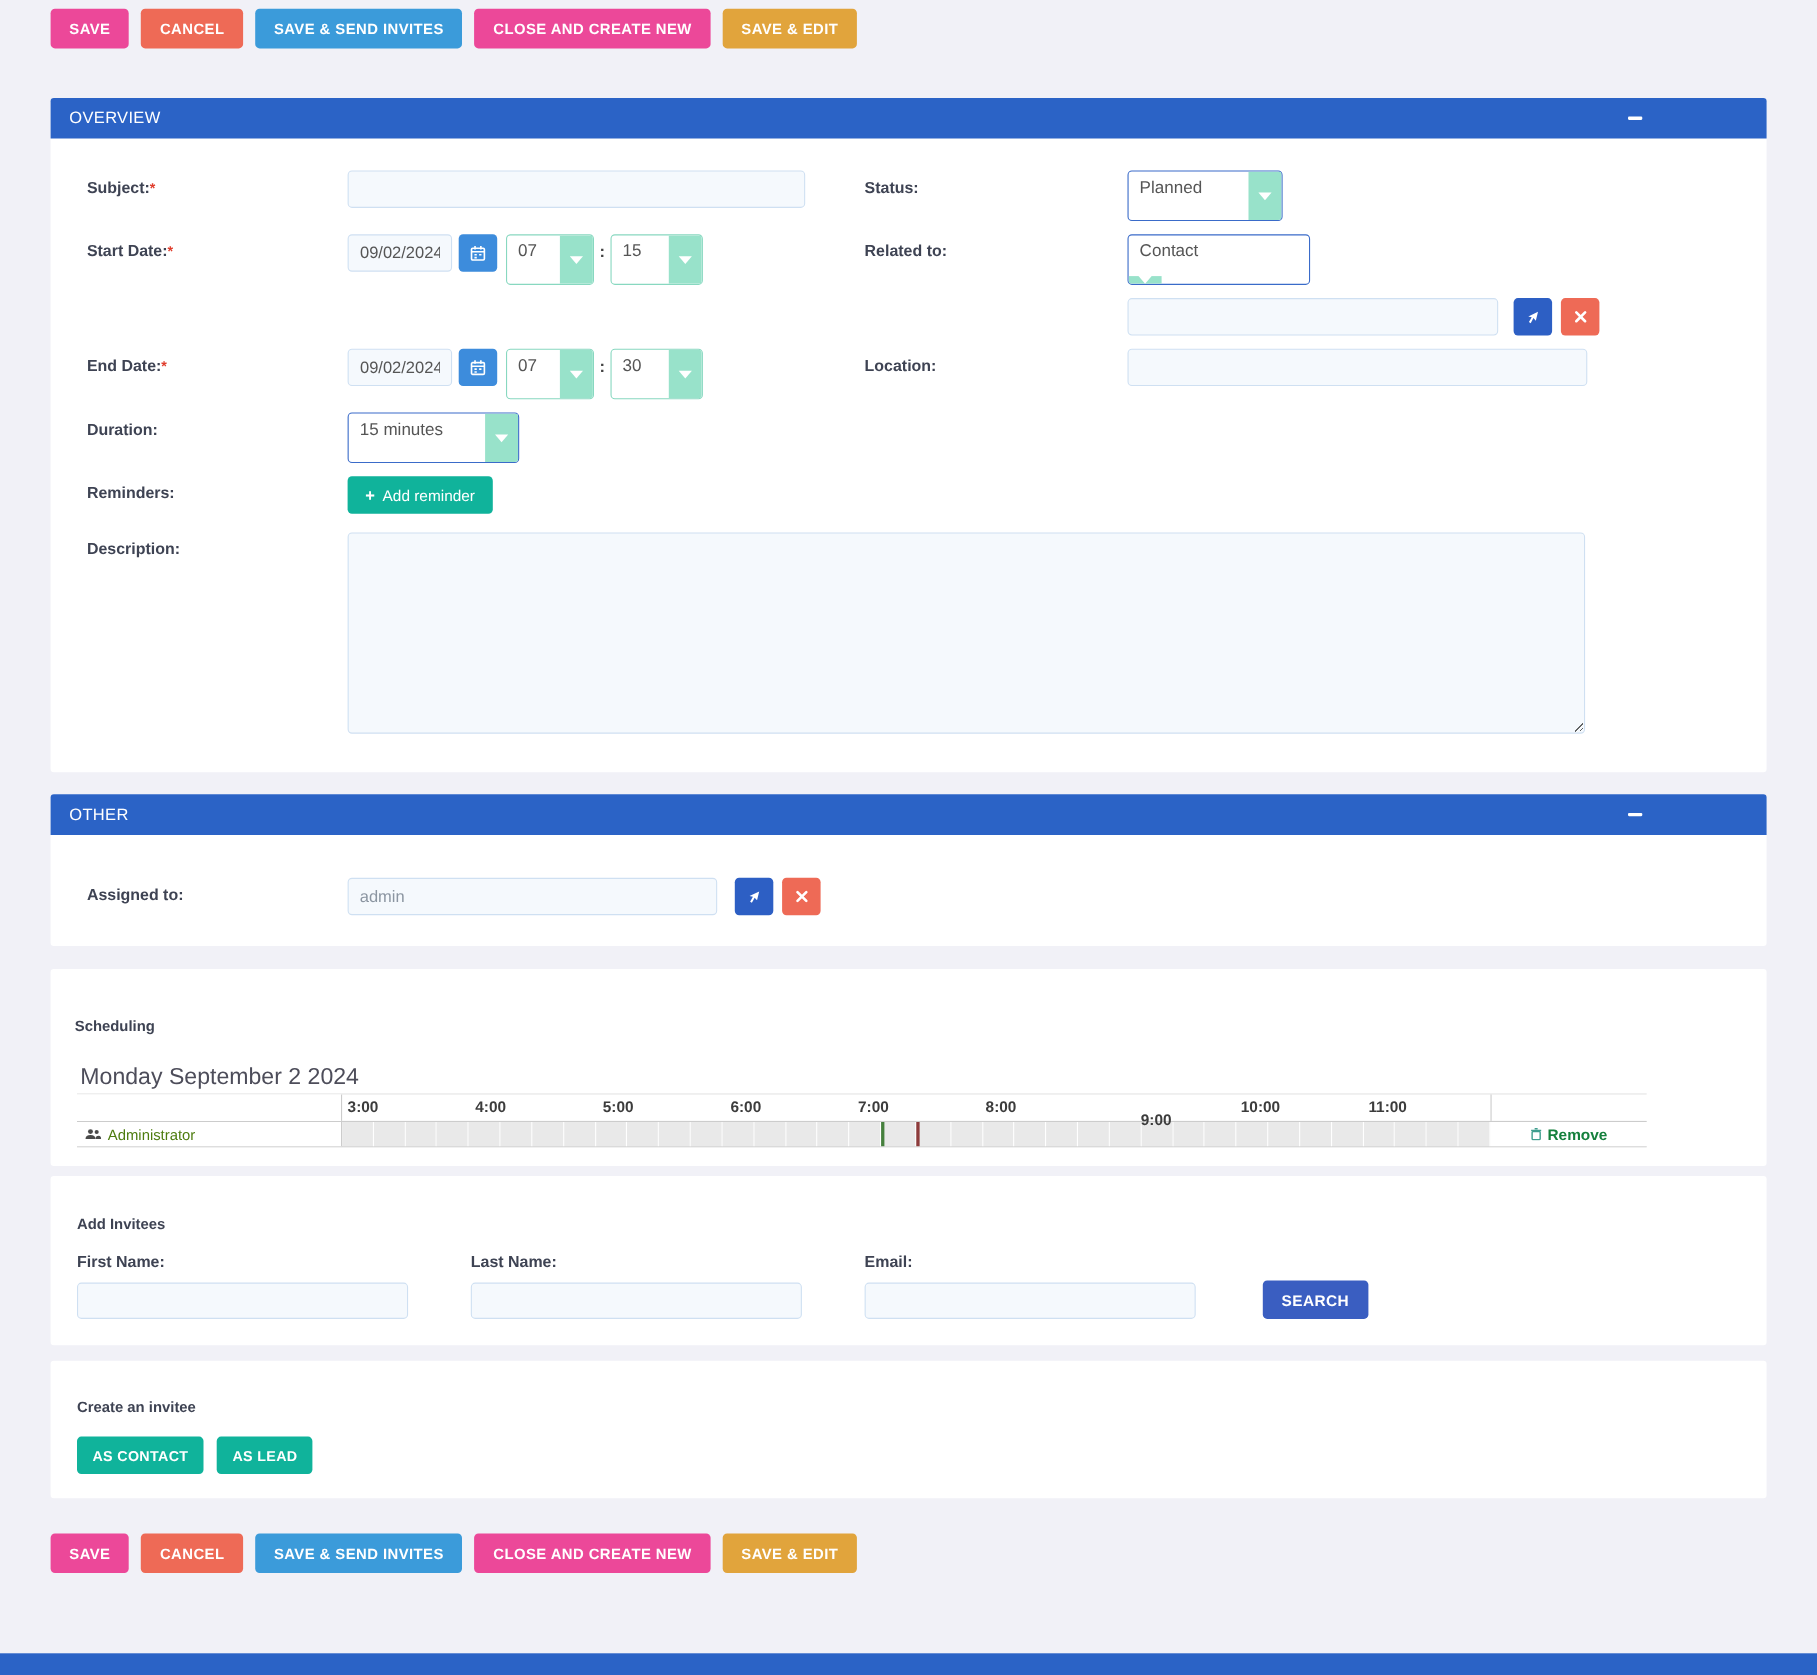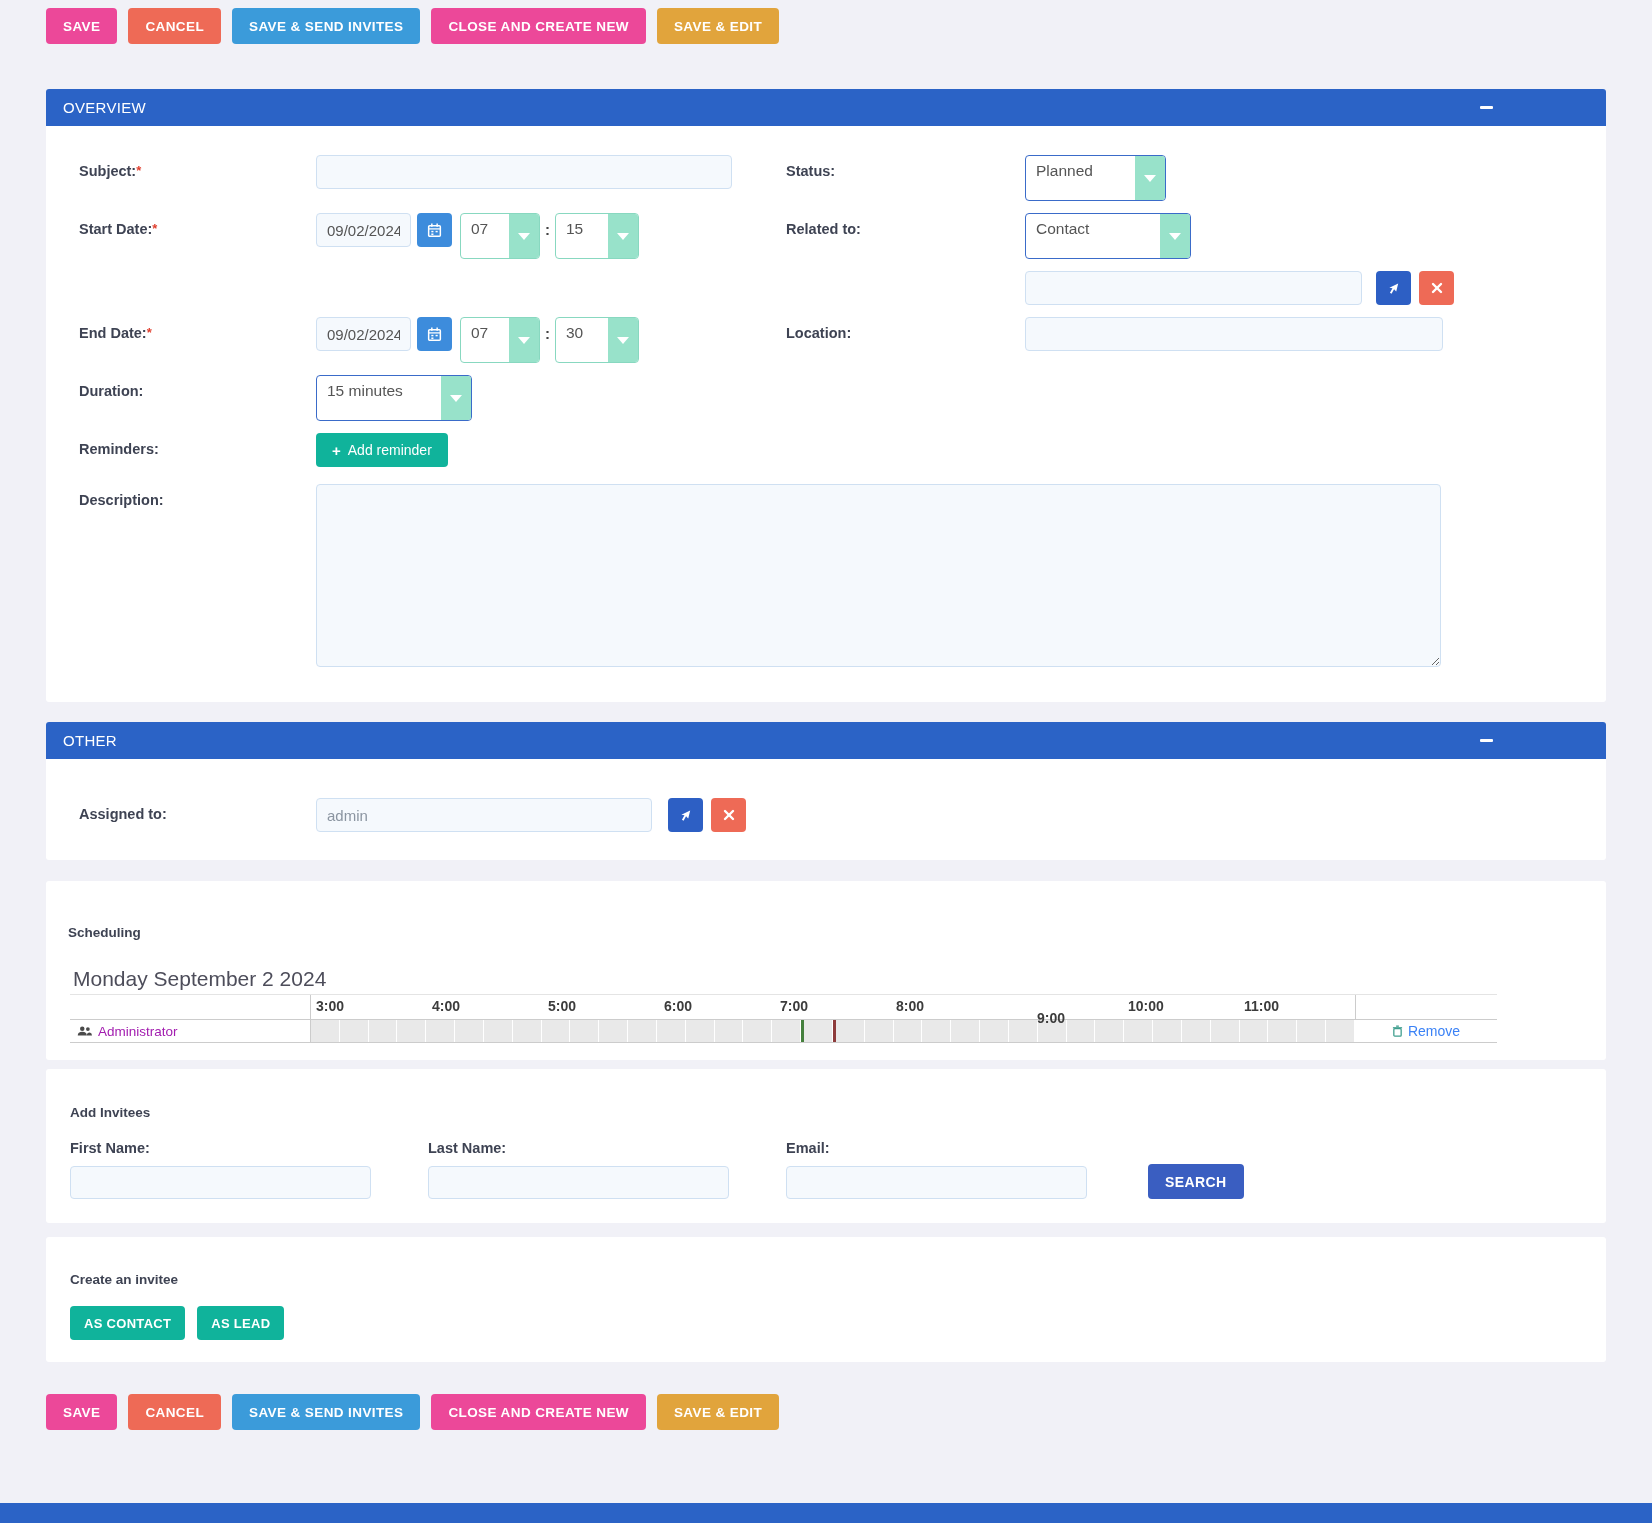--- a/index.html
+++ b/index.html
@@ -74,21 +74,21 @@
   .sel-text { font-size:15.5px; color:#555; padding:6px 10px 0 10px; flex:1; }
   .sel-arrow {
     width:30px; flex:none; background:#98e2ca;
     display:flex; align-items:center; justify-content:center;
   }
   .tri-down {
     width:0; height:0; border-left:6px solid transparent;
     border-right:6px solid transparent; border-top:7px solid #fff;
   }
   .sel-status { width:141px; }
-  .sel-related { width:166px; }
+  .sel-related { width:166px;flex-direction:column; }
   .sel-hour { width:80px; }
   .sel-min { width:84px; }
   .sel-duration { width:156px; }
 
   .sq-btn {
     width:35px; height:34px; border:none; border-radius:4px; cursor:pointer;
     display:inline-flex; align-items:center; justify-content:center; flex:none;
   }
   .sq-cal   { background:#3d8cdc; }
   .sq-arrow { background:#2d5fc4; }
@@ -120,31 +120,31 @@
   .sh-label { width:241px; flex:none; border-right:1px solid #ccc; background:#fff; }
   .sh-hours { width:1044px; flex:none; position:relative; }
   .hour-label {
     position:absolute; top:3px; font-size:14px; font-weight:600; color:#3c3c3c;
   }
   .sh-remove { flex:1; border-left:1px solid #ccc; }
   .sched-row { display:flex; height:23px; border-bottom:1px solid #ccc; }
   .sr-label {
     width:241px; flex:none; border-right:1px solid #ccc; background:#fff;
     display:flex; align-items:center; gap:6px; padding-left:7px;
-    font-size:13.5px; color:#a21caf;
+    font-size:13.5px; color:#4d7c0f;
   }
   .sr-cells { width:1044px; flex:none; display:flex; }
   .tcell { flex:1; background:#e9e9e9; border-right:1px solid #fff; }
   .tcell.mark-start { border-left:3px solid #45803d; }
   .tcell.mark-end { border-left:3px solid #8d3b3b; }
   .sr-remove {
     flex:1; display:flex; align-items:center; justify-content:center; gap:5px;
     background:#fff;
   }
-  .remove-link { font-size:14px; color:#3b82f6; text-decoration:none; cursor:pointer; }
+  .remove-link { font-size:14px; color:#15803d; text-decoration:none; cursor:pointer;font-weight:bold; }
 
   
   .inv-card { margin-top:9px; padding:36px 24px 24px 24px; }
   .inv-form { display:flex; margin-top:20px; align-items:flex-end; }
   .inv-field { display:flex; flex-direction:column; gap:10px; }
   .inv-field label { font-size:14.5px; font-weight:600; color:#3e4353; }
   .inv-input { width:301px; height:33px; }
   .inv-gap { width:57px; flex:none; }
   .inv-gap2 { width:61px; flex:none; }
   .btn-search {

